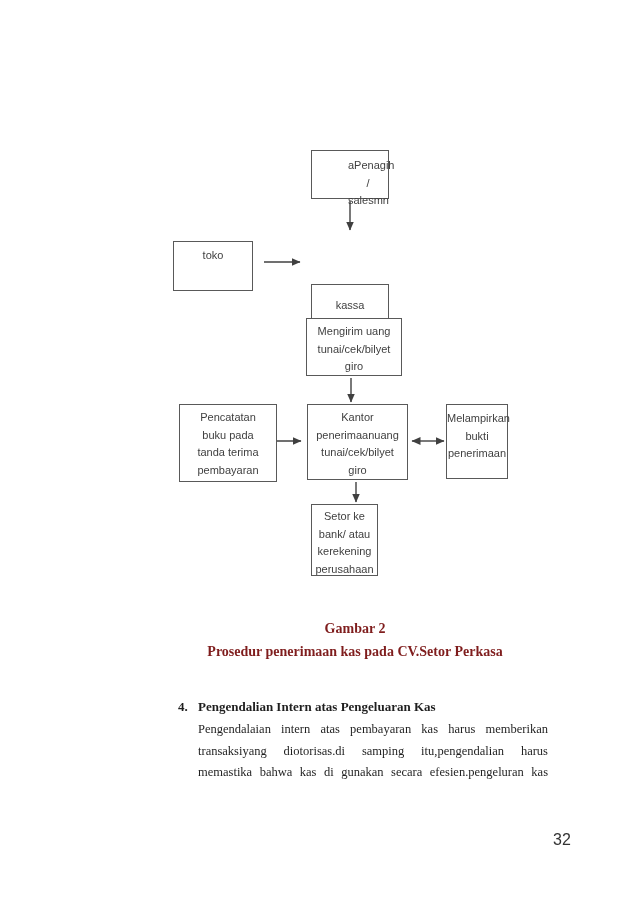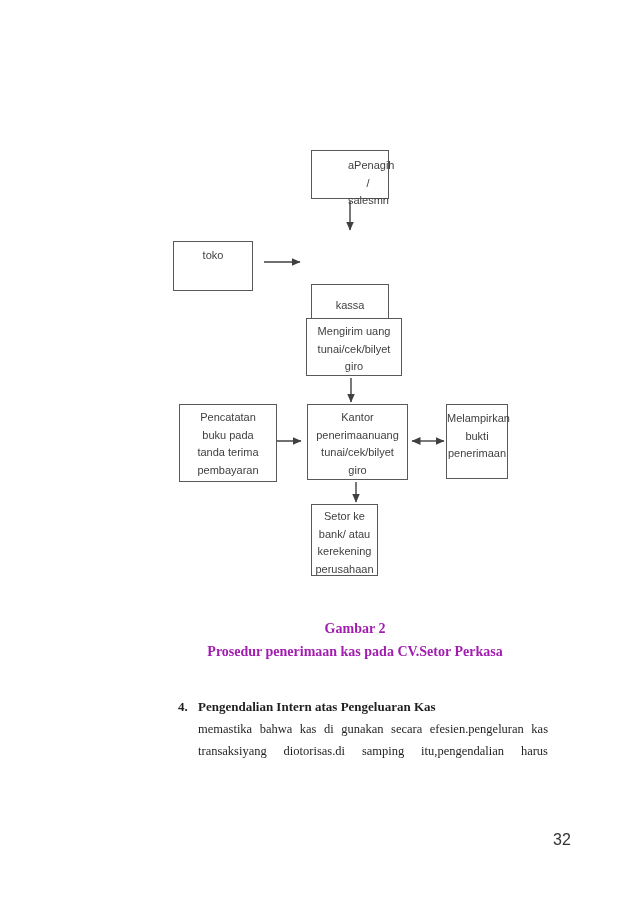--- a/index.html
+++ b/index.html
@@ -31,21 +31,21 @@
   .serif { font-family: "Liberation Serif", serif; color: #1f1f1f; }
   .caption {
     position: absolute;
     left: 150px; top: 617px;
     width: 410px;
     text-align: center;
     font-family: "Liberation Serif", serif;
     font-weight: bold;
     font-size: 14px;
     line-height: 23px;
-    color: #a21caf;
+    color: #7f1d1d;
   }
   .section-heading {
     position: absolute;
     left: 178px; top: 696px;
     width: 390px;
     font-weight: bold;
     font-size: 13px;
     line-height: 22px;
     display: flex;
   }
@@ -144,19 +144,20 @@
     <div>Gambar 2</div>
     <div>Prosedur penerimaan kas pada CV.Setor Perkasa</div>
   </div>
 
   <div class="section-heading serif">
     <span class="sec-num">4.</span>
     <span>Pengendalian Intern atas Pengeluaran Kas</span>
   </div>
 
   <div class="body-text serif">
+    <div class="bline">Pengendalaian intern atas pembayaran kas harus memberikan</div>
+    <div class="bline">transaksiyang diotorisas.di samping itu,pengendalian harus</div>
     <div class="bline">memastika bahwa kas di gunakan secara efesien.pengeluran kas</div>
-    <div class="bline">transaksiyang diotorisas.di samping itu,pengendalian harus</div>
   </div>
 
   <div class="page-number">32</div>
 
 </div>
 
 </body></html>

